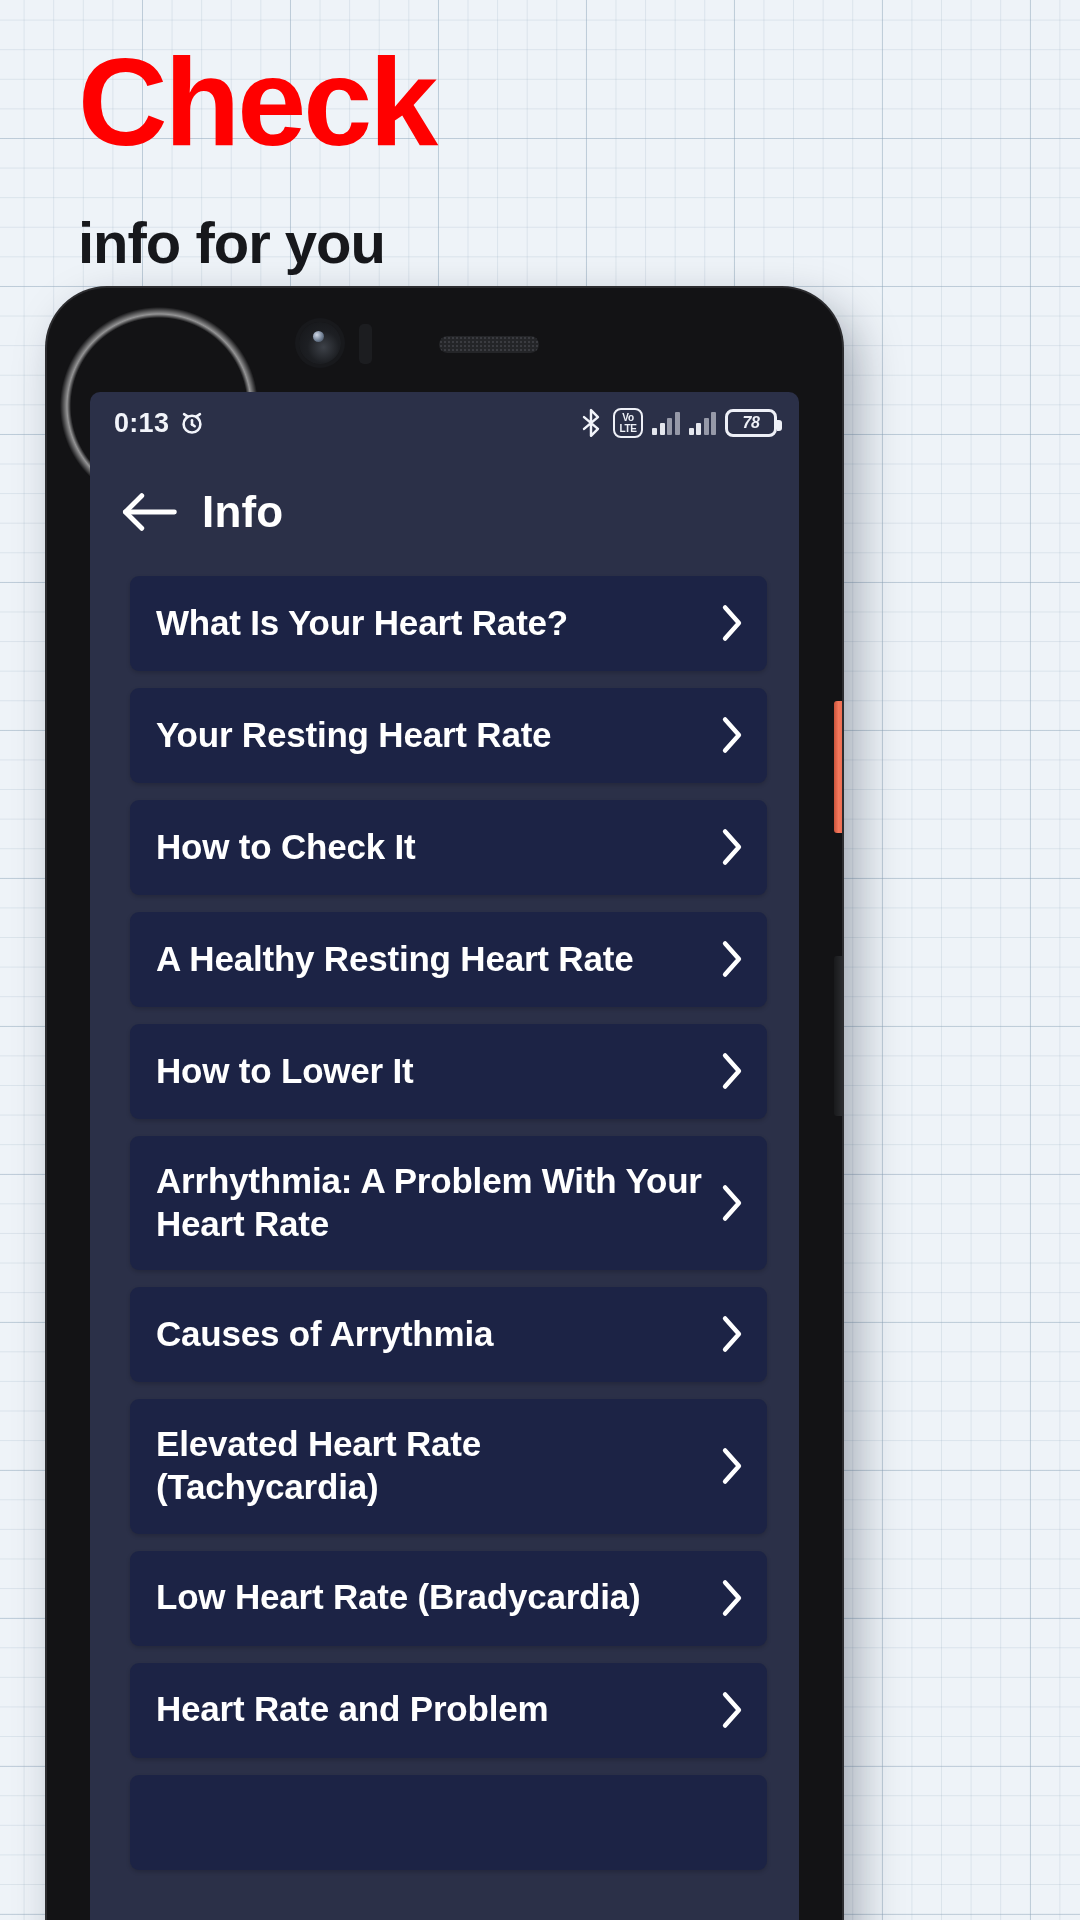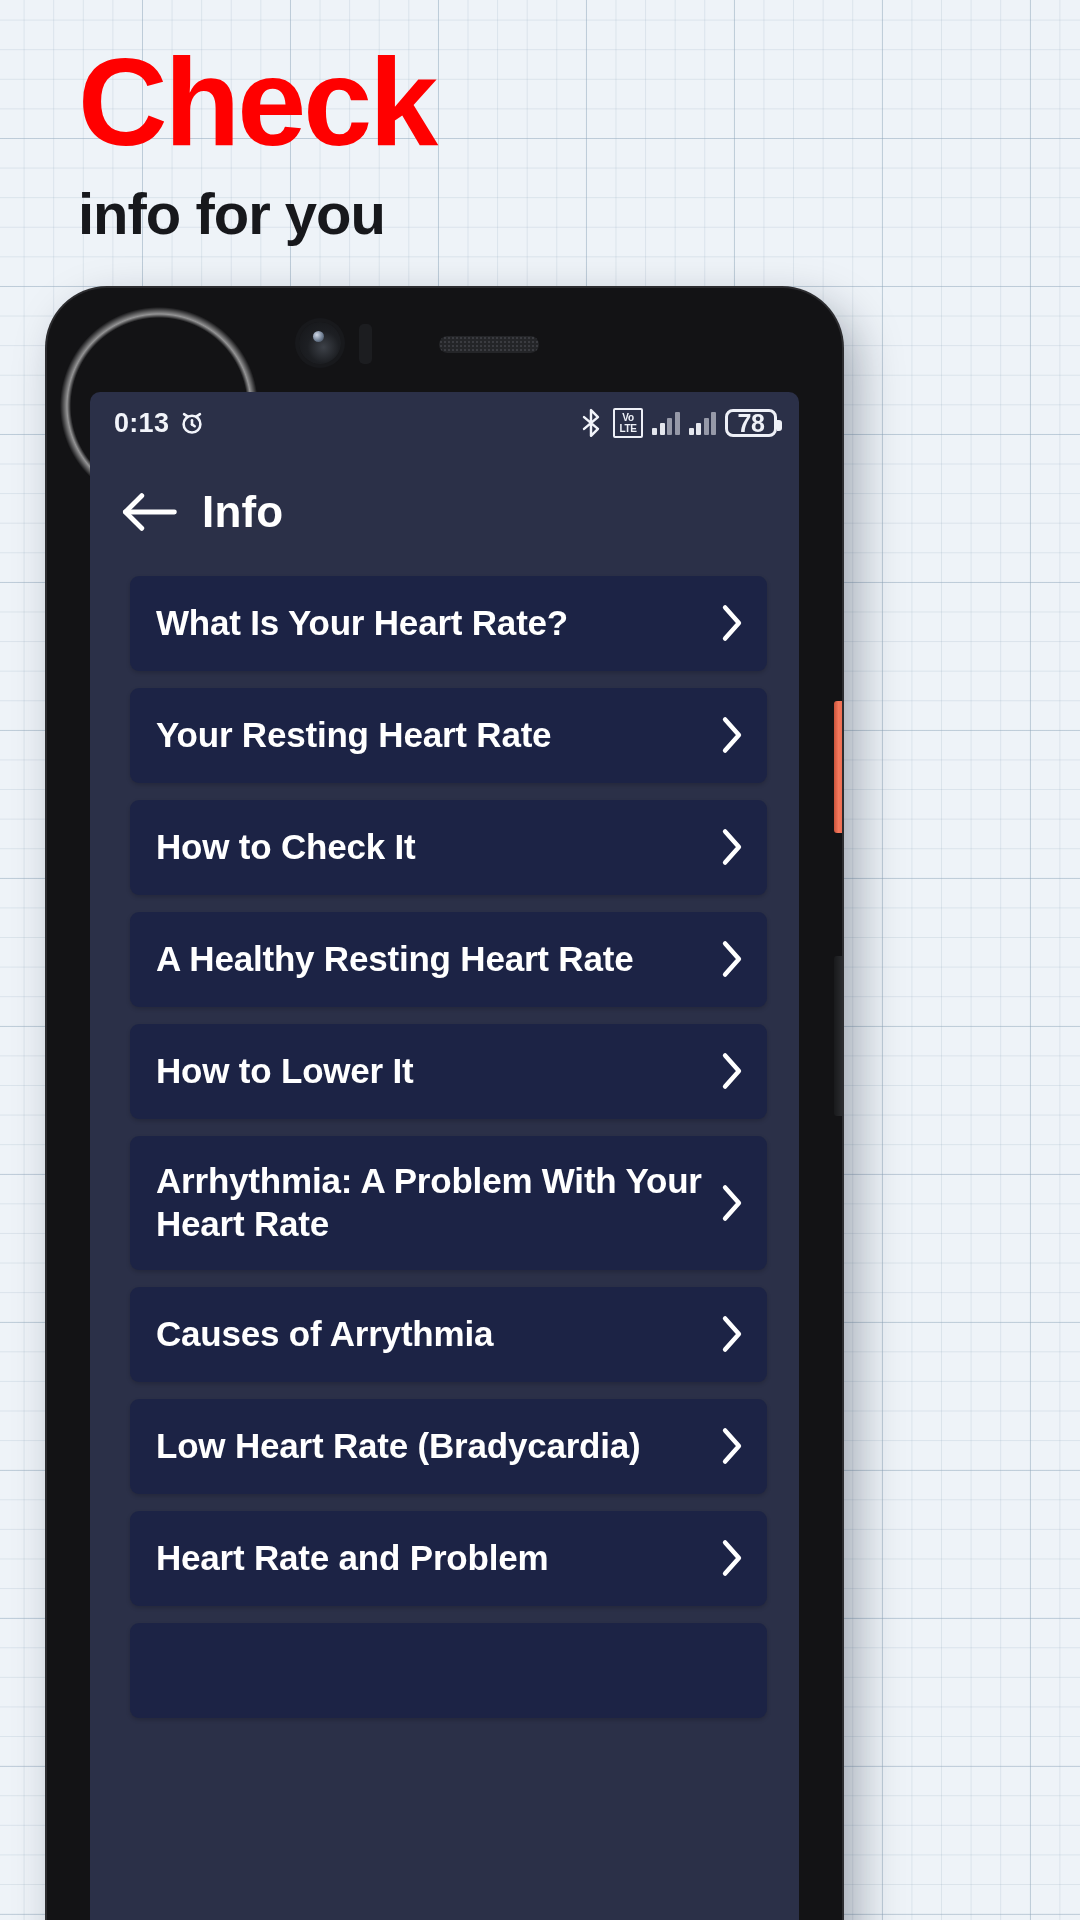--- a/index.html
+++ b/index.html
@@ -33,21 +33,21 @@
   .promo { position:absolute; left:78px; top:40px; }
   .promo-title {
     font-size:124px;
     font-weight:bold;
     line-height:1.0;
     letter-spacing:-3px;
     color:#ff0000;
     white-space:nowrap;
   }
   .promo-sub {
-    margin-top:16px;
+    margin-top:45px;
     font-size:58px;
     font-weight:bold;
     letter-spacing:-1px;
     color:#17181c;
     white-space:nowrap;
   }
 
   
   .phone {
     position:absolute;
@@ -126,21 +126,21 @@
     gap:46px;
   }
   .sb-left  { display:flex; align-items:center; gap:9px; }
   .sb-time  { font-size:27px; font-weight:bold; letter-spacing:0.3px; }
   .sb-right { margin-left:auto; display:flex; align-items:center; gap:9px; }
 
   .ic { display:block; }
 
   .volte {
     display:flex; flex-direction:column; align-items:center; justify-content:center;
-    width:30px; height:30px; border-radius:2px;
+    width:30px; height:30px; border-radius:8px;
     border:2.5px solid #eef0f7;
     line-height:1;
   }
   .volte span { font-size:10px; font-weight:bold; letter-spacing:-0.3px; color:#eef0f7; }
   .volte span:last-child { margin-top:1px; }
 
   .bars { display:flex; align-items:flex-end; gap:2.5px; height:24px; }
   .bars i { display:block; width:5px; background:#eef0f7; border-radius:1px; }
   .bars i:nth-child(1){ height:7px;  opacity:.95; }
   .bars i:nth-child(2){ height:12px; opacity:.95; }
@@ -150,21 +150,21 @@
   .battery {
     position:relative;
     width:52px; height:28px;
     border:3px solid #eef0f7; border-radius:8px;
     display:flex; align-items:center; justify-content:center;
   }
   .battery::after{
     content:""; position:absolute; right:-8px; top:8px;
     width:5px; height:11px; border-radius:0 3px 3px 0; background:#eef0f7;
   }
-  .battery span { font-size:25px; font-weight:bold; color:#eef0f7; letter-spacing:-0.5px; }
+  .battery span { font-size:16px; font-weight:bold; color:#eef0f7; letter-spacing:-0.5px;font-style:italic; }
 
   
   .appbar {
     height:116px;
     display:flex; align-items:center;
     padding:0 30px;
     gap:24px;
   }
   .back-arrow { width:58px; height:46px; flex:none; }
   .appbar-title {
@@ -309,20 +309,26 @@
             </svg>
         </div>
 
         <div class="list-item">
           <div class="list-item-label">Causes of Arrythmia</div>
           <svg class="chev" viewBox="0 0 14 22" fill="none" stroke="#ffffff" stroke-width="2.6" stroke-linecap="round" stroke-linejoin="round">
               <path d="M3 2 L11 11 L3 20"></path>
             </svg>
         </div>
 
+        <div class="list-item">
+          <div class="list-item-label">Elevated Heart Rate (Tachycardia)</div>
+          <svg class="chev" viewBox="0 0 14 22" fill="none" stroke="#ffffff" stroke-width="2.6" stroke-linecap="round" stroke-linejoin="round">
+              <path d="M3 2 L11 11 L3 20"></path>
+            </svg>
+        </div>
 
         <div class="list-item">
           <div class="list-item-label">Low Heart Rate (Bradycardia)</div>
           <svg class="chev" viewBox="0 0 14 22" fill="none" stroke="#ffffff" stroke-width="2.6" stroke-linecap="round" stroke-linejoin="round">
               <path d="M3 2 L11 11 L3 20"></path>
             </svg>
         </div>
 
         <div class="list-item">
           <div class="list-item-label">Heart Rate and Problem</div>

